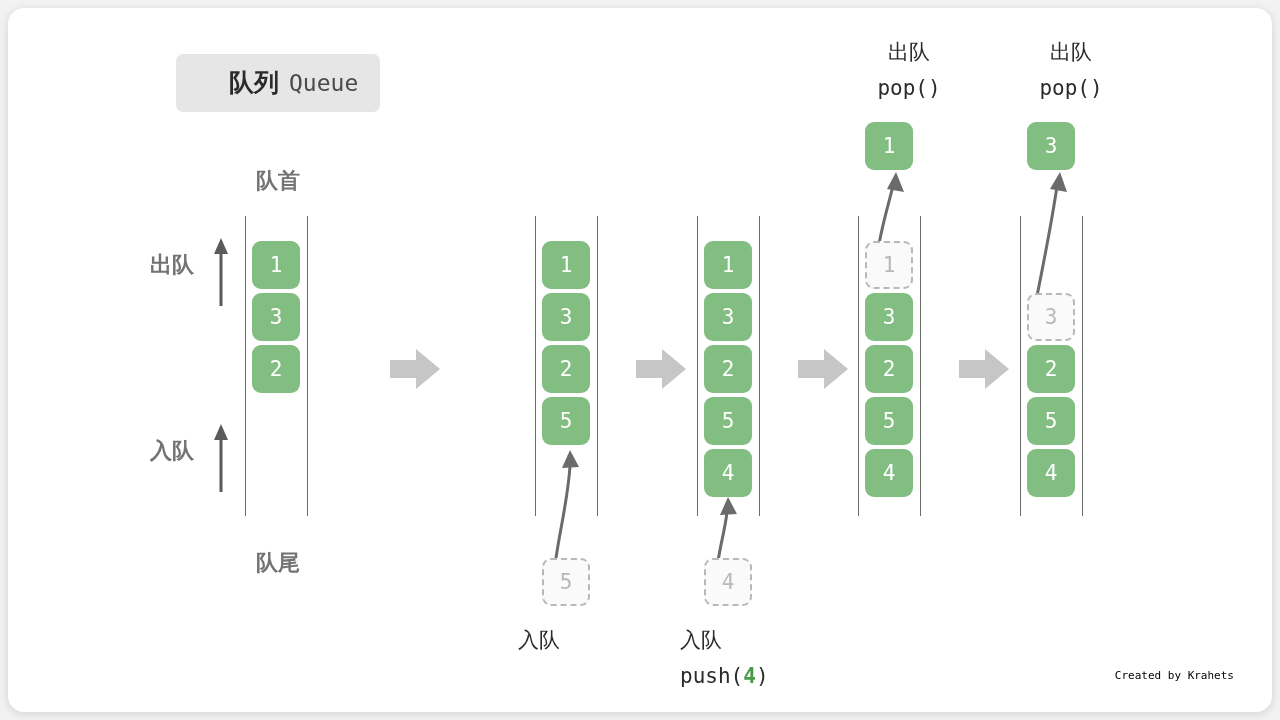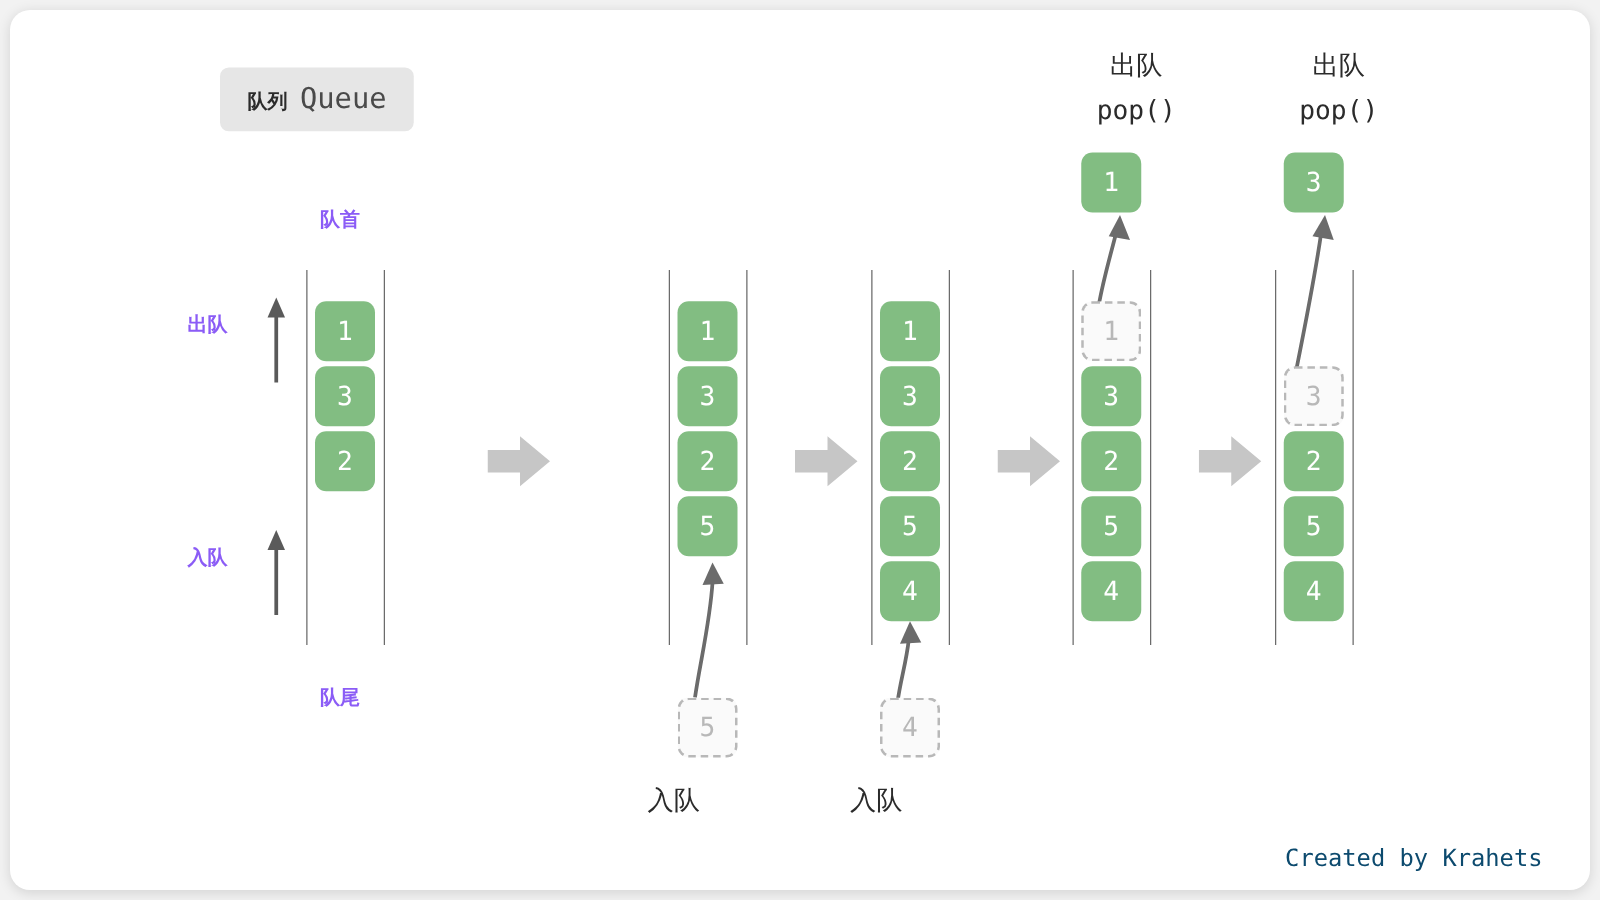--- a/index.html
+++ b/index.html
@@ -37,24 +37,25 @@
     top: 46px;
     padding: 12px 22px 13px 22px;
     background: #e6e6e6;
     border-radius: 7px;
     display: flex;
     align-items: baseline;
     gap: 10px;
     white-space: nowrap;
   }
   .title-cn {
-    font-size: 16px;
+    font-size: 25px;
     font-weight: bold;
     color: #2b2b2b;
     font-family: "DejaVu Sans", "Liberation Sans", sans-serif;
+    margin-left: 31px;
   }
   .title-en {
     font-size: 23px;
     color: #4a4a4a;
     font-family: "DejaVu Sans Mono", "Liberation Mono", monospace;
   }
 
   
   .col {
     position: absolute;
@@ -94,23 +95,23 @@
   }
   .cell.ghost {
     background: #fafafa;
     color: #b8b8b8;
     border: 2px dashed #b8b8b8;
   }
 
   
   .label-cn {
     position: absolute;
-    font-size: 16px;
+    font-size: 22px;
     font-weight: bold;
-    color: #8b5cf6;
+    color: #737373;
     font-family: "DejaVu Sans", "Liberation Sans", sans-serif;
     white-space: nowrap;
   }
   .head-label  { left: 36px; top: 158px; }
   .tail-label  { left: 36px; top: 540px; }
   .deq-label   { left: -70px; top: 242px; }
   .enq-label   { left: -70px; top: 428px; }
 
   .up-arrow {
     position: absolute;
@@ -156,23 +157,23 @@
   
   .motion {
     position: absolute;
     pointer-events: none;
   }
 
   
   .credit {
     position: absolute;
     right: 38px;
-    bottom: 14px;
-    font-size: 19px;
-    color: #0c4a6e;
+    bottom: 30px;
+    font-size: 11px;
+    color: #000000;
     font-family: "DejaVu Sans Mono", "Liberation Mono", monospace;
   }
 </style>
 </head>
 <body>
 
 <div class="canvas">
   <div class="card">
 
     <div class="title-badge">
@@ -245,20 +246,21 @@
 
       <svg class="motion" style="left:20px; top:486px; width:80px; height:72px" viewBox="0 0 80 72">
         <path d="M26,68 C28,52 33,36 35,18" stroke="#6b6b6b" stroke-width="3" fill="none"></path>
         <polygon points="36,3 28,21 45,20" fill="#6b6b6b"></polygon>
       </svg>
 
       <div class="cell ghost" style="top:550px">4</div>
 
       <div class="caption push-caption">
         <div class="line1">入队</div>
+        <div class="line2"><span>push(</span><span class="arg">4</span><span>)</span></div>
       </div>
     </div>
 
     <svg class="step-arrow" style="left:790px" viewBox="0 0 52 46">
       <polygon points="0,14 26,14 26,3 50,23 26,43 26,32 0,32" fill="#c6c6c6"></polygon>
     </svg>
 
     <div class="col" style="left:825px">
       <div class="caption pop-caption" style="left:16px; top:26px">
         <span class="line1">出队</span>

